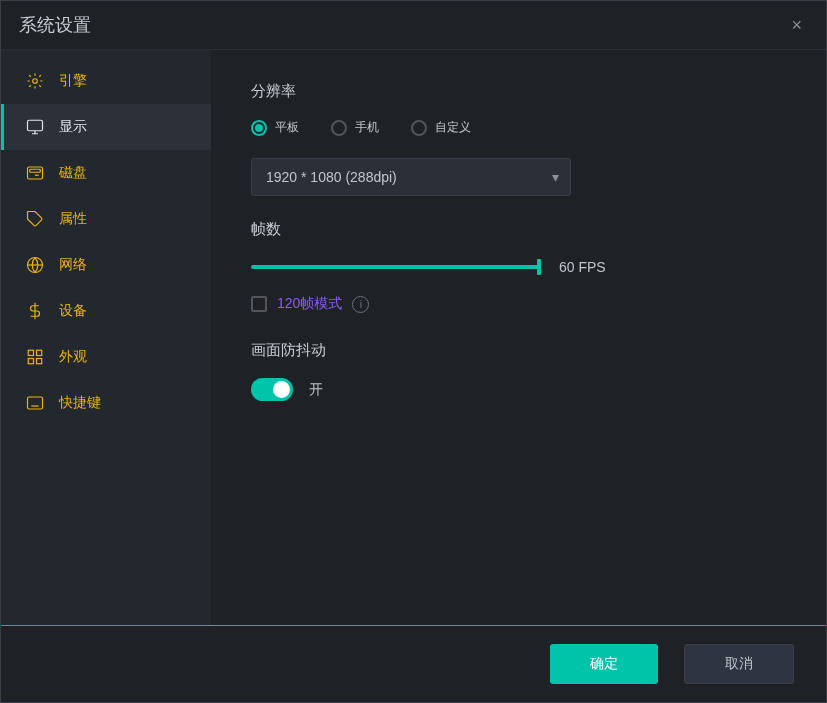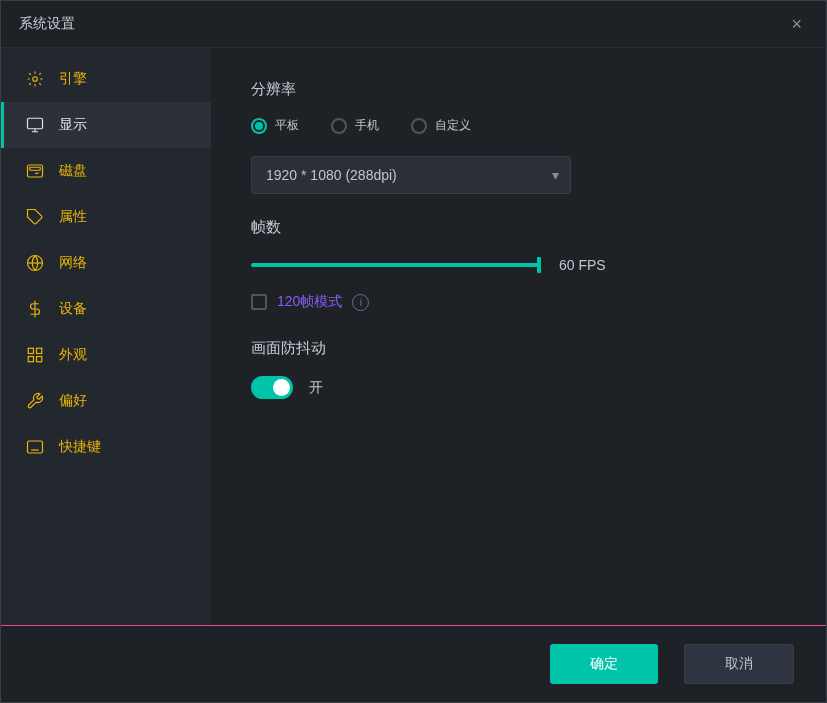--- a/index.html
+++ b/index.html
@@ -25,21 +25,21 @@
       display: flex;
       align-items: center;
       justify-content: space-between;
       padding: 12px 18px 12px 18px;
       background: #1e2227;
       border-bottom: 1px solid #2a2f37;
       flex-shrink: 0;
     }
     .title-bar-title {
       color: #c8cdd5;
-      font-size: 14px;
+      font-size: 18px;
     }
     .close-btn {
       color: #8a8f97;
       font-size: 18px;
       cursor: pointer;
       background: none;
       border: none;
       line-height: 1;
       padding: 2px 6px;
     }
@@ -369,28 +369,20 @@
           <svg viewBox="0 0 24 24">
               <rect x="3" y="3" width="7" height="7"></rect>
               <rect x="14" y="3" width="7" height="7"></rect>
               <rect x="3" y="14" width="7" height="7"></rect>
               <rect x="14" y="14" width="7" height="7"></rect>
             </svg>
         </span>
         <span>外观</span>
       </div>
 
-      <div class="sidebar-item">
-        <span class="sidebar-icon">
-          <svg viewBox="0 0 24 24">
-              <path d="M14.7 6.3a1 1 0 000 1.4l1.6 1.6a1 1 0 001.4 0l3.77-3.77a6 6 0 01-7.94 7.94l-6.91 6.91a2.12 2.12 0 01-3-3l6.91-6.91a6 6 0 017.94-7.94l-3.76 3.76z"></path>
-            </svg>
-        </span>
-        <span>偏好</span>
-      </div>
 
       <div class="sidebar-item">
         <span class="sidebar-icon">
           <svg viewBox="0 0 24 24">
               <rect x="2" y="4" width="20" height="16" rx="2"></rect>
               <path d="M7 8h0M12 8h0M17 8h0M7 12h0M12 12h0M17 12h0M7 16h10"></path>
             </svg>
         </span>
         <span>快捷键</span>
       </div>

